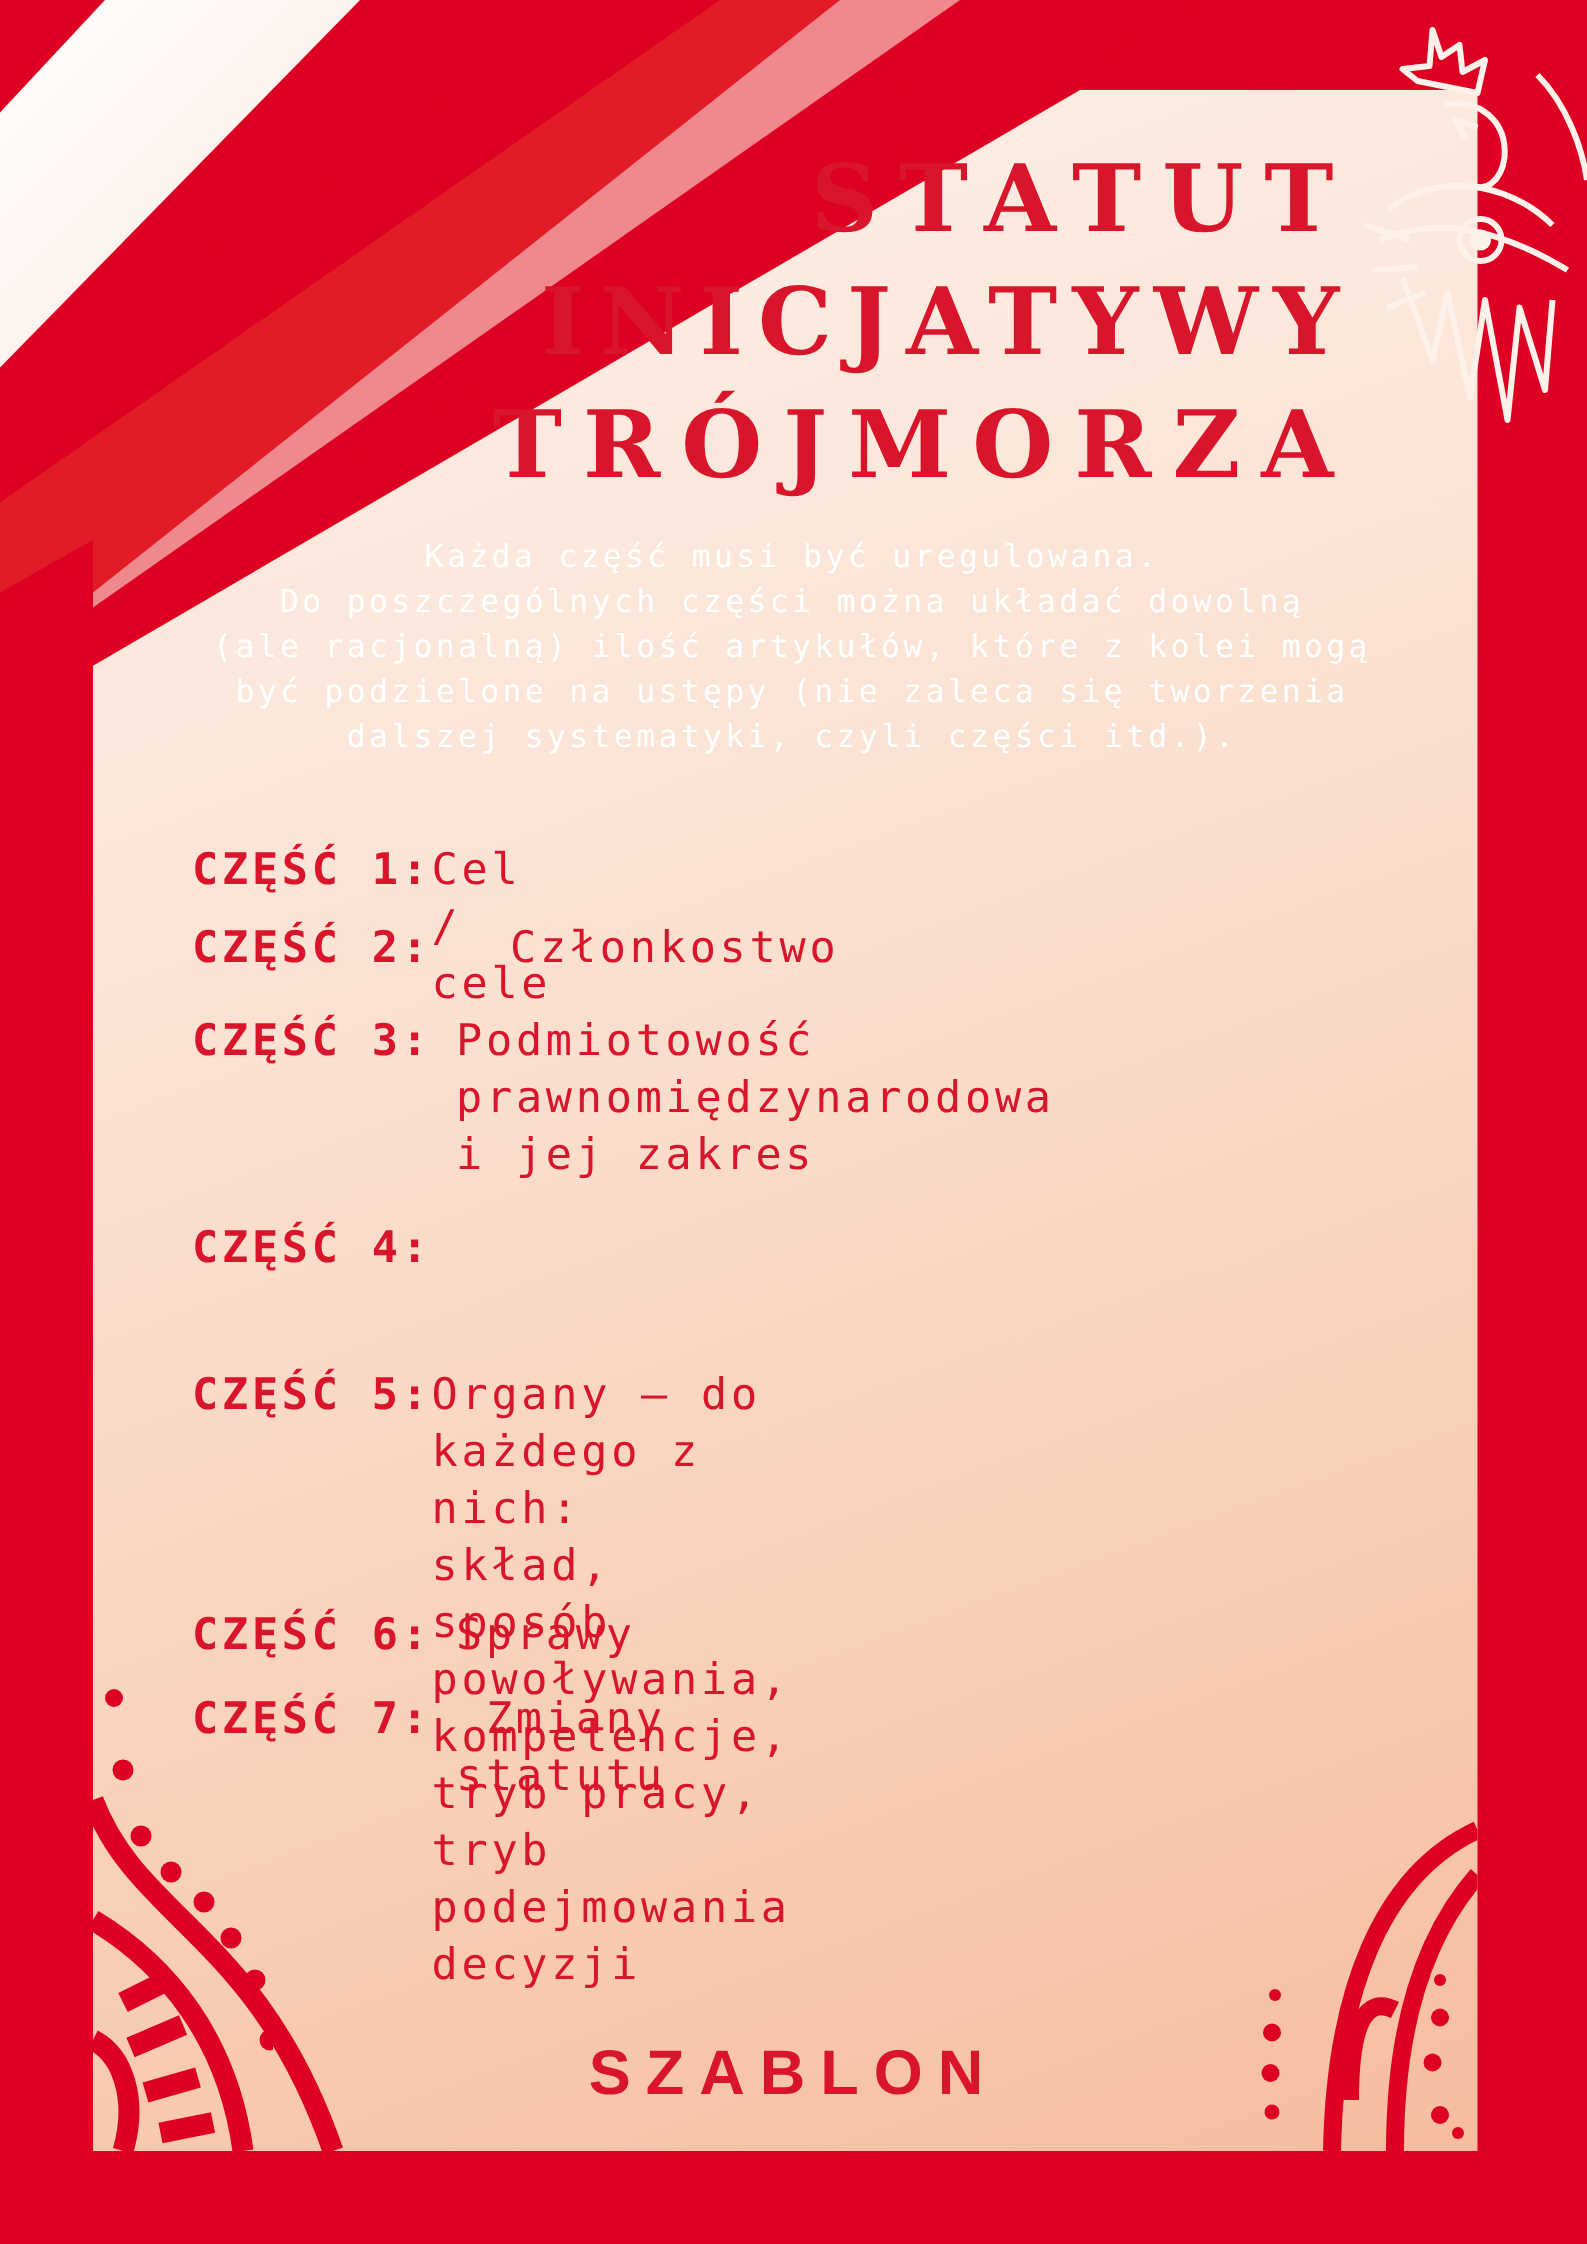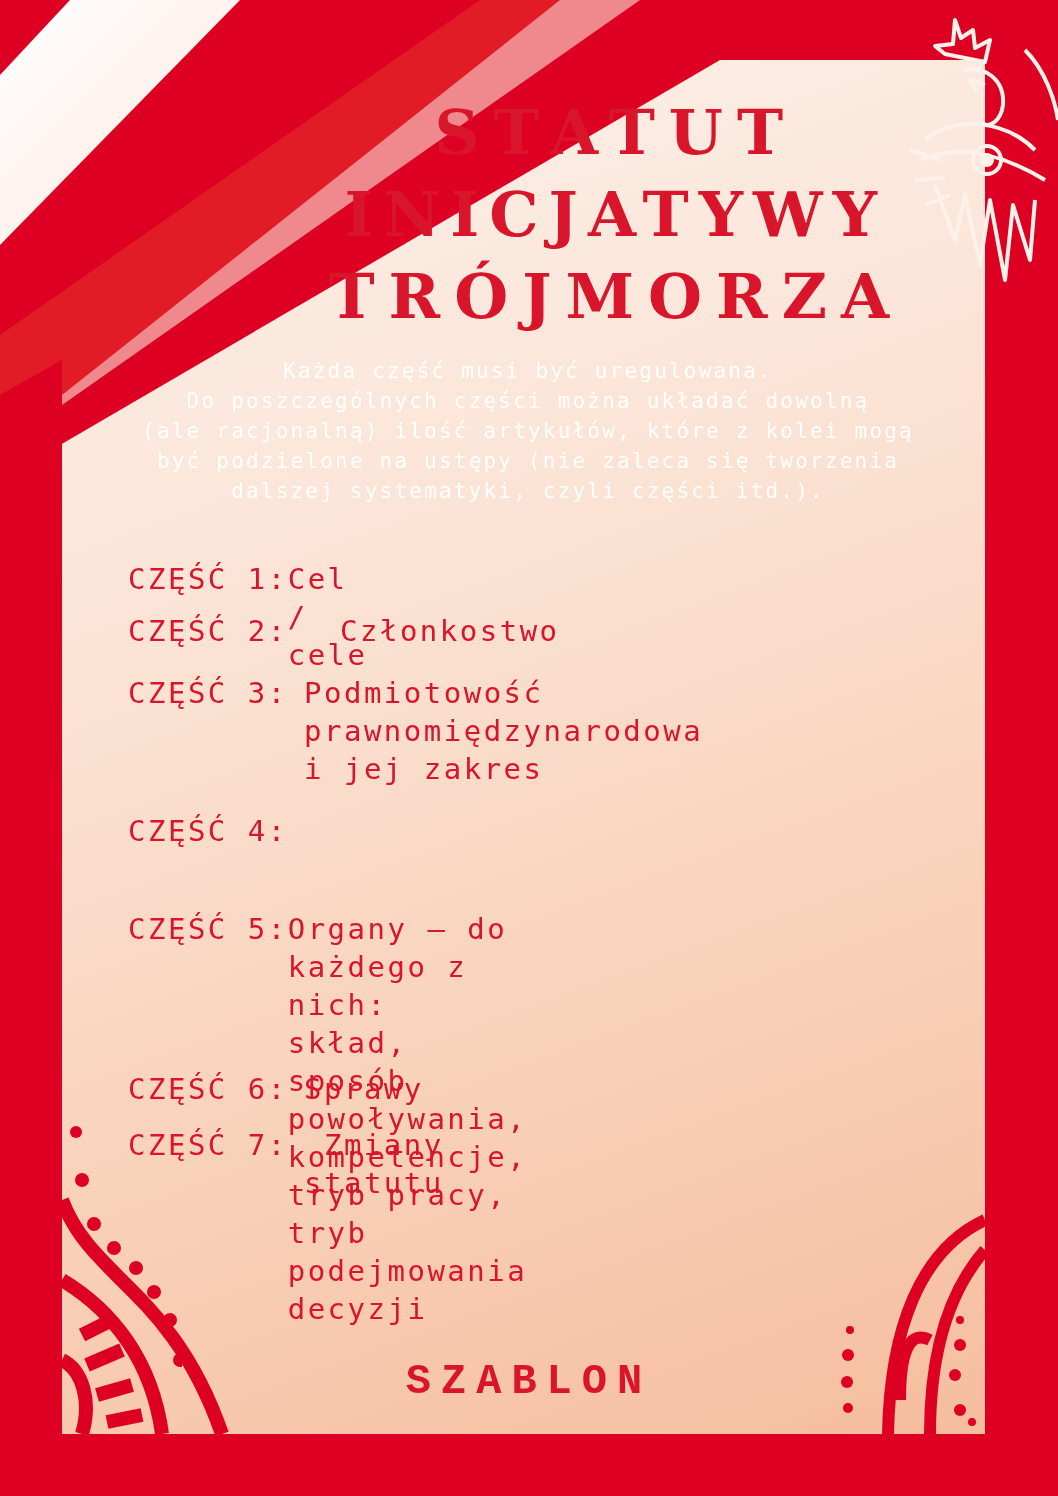--- a/index.html
+++ b/index.html
@@ -8,31 +8,31 @@
     .panel {
       position: absolute; left: 62px; top: 60px; width: 923px; height: 1374px;
       background: linear-gradient(160deg, #fdf1ea 0%, #fbe4d6 35%, #f8cdb4 75%, #f6bd9e 100%);
     }
     .band-wrap { position: absolute; inset: 0; pointer-events: none; }
     .title {
       position: absolute; right: 155px; top: 92px; text-align: right;
       color: #d8152a; font-family: "DejaVu Serif", serif; font-weight: bold;
       letter-spacing: 14px; line-height: 82px; font-size: 62px;
     }
-    .title div { white-space: nowrap; text-align: center; }
+    .title div { white-space: nowrap; }
     .intro {
       position: absolute; left: 128px; top: 356px; width: 800px;
       color: #ffffff; font-size: 21px; line-height: 30px; letter-spacing: 2.2px;
       text-align: center; font-family: "DejaVu Sans Mono", monospace;
     }
     .parts { position: absolute; left: 128px; top: 560px; color: #d8152a; }
     .part { position: absolute; left: 0; display: flex; font-size: 29px; line-height: 38px; letter-spacing: 2.5px; font-family: "DejaVu Sans Mono", monospace; white-space: nowrap; }
-    .part .label { width: 176px; font-weight: normal; }
+    .part .label { width: 176px; font-weight: bold; }
     .part .text { white-space: pre-line; }
-    .footer { position: absolute; left: 0; width: 1058px; top: 1358px; text-align: center; color: #d8152a; font-family: Liberation Mono, monospace; font-weight: bold; font-size: 42px; letter-spacing: 10px; }
+    .footer { position: absolute; left: 0; width: 1058px; top: 1358px; text-align: center; color: #d8152a; font-family: Liberation Sans, sans-serif; font-weight: bold; font-size: 42px; letter-spacing: 10px; }
   </style>
 </head>
 <body>
 
 <div class="page">
   <div class="panel"></div>
 
   <svg class="band-wrap" width="1058" height="1496" viewBox="0 0 1058 1496">
     <defs>
       <linearGradient id="fadeW" x1="0" y1="0" x2="1" y2="1">

